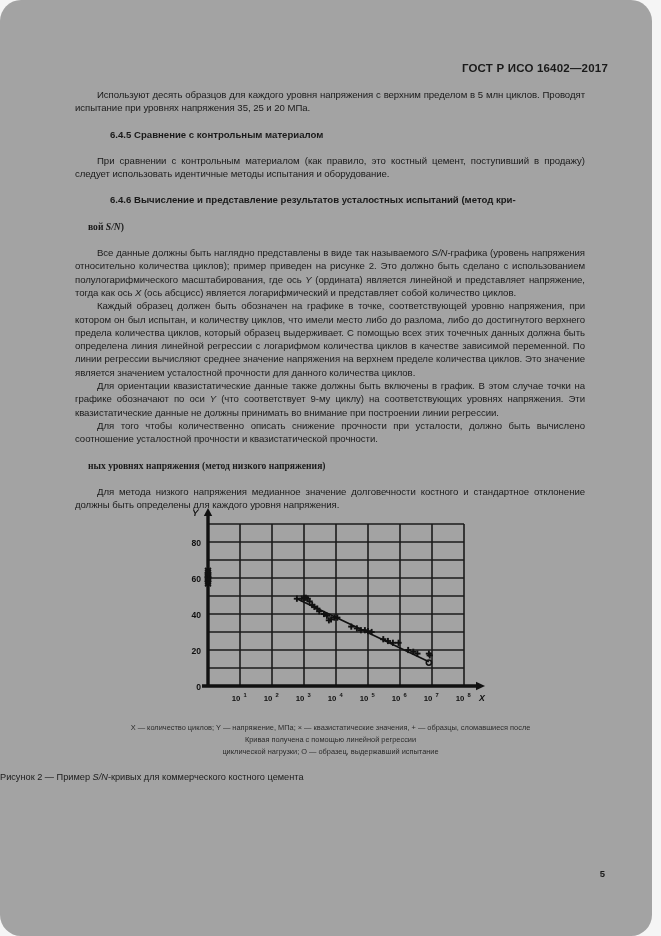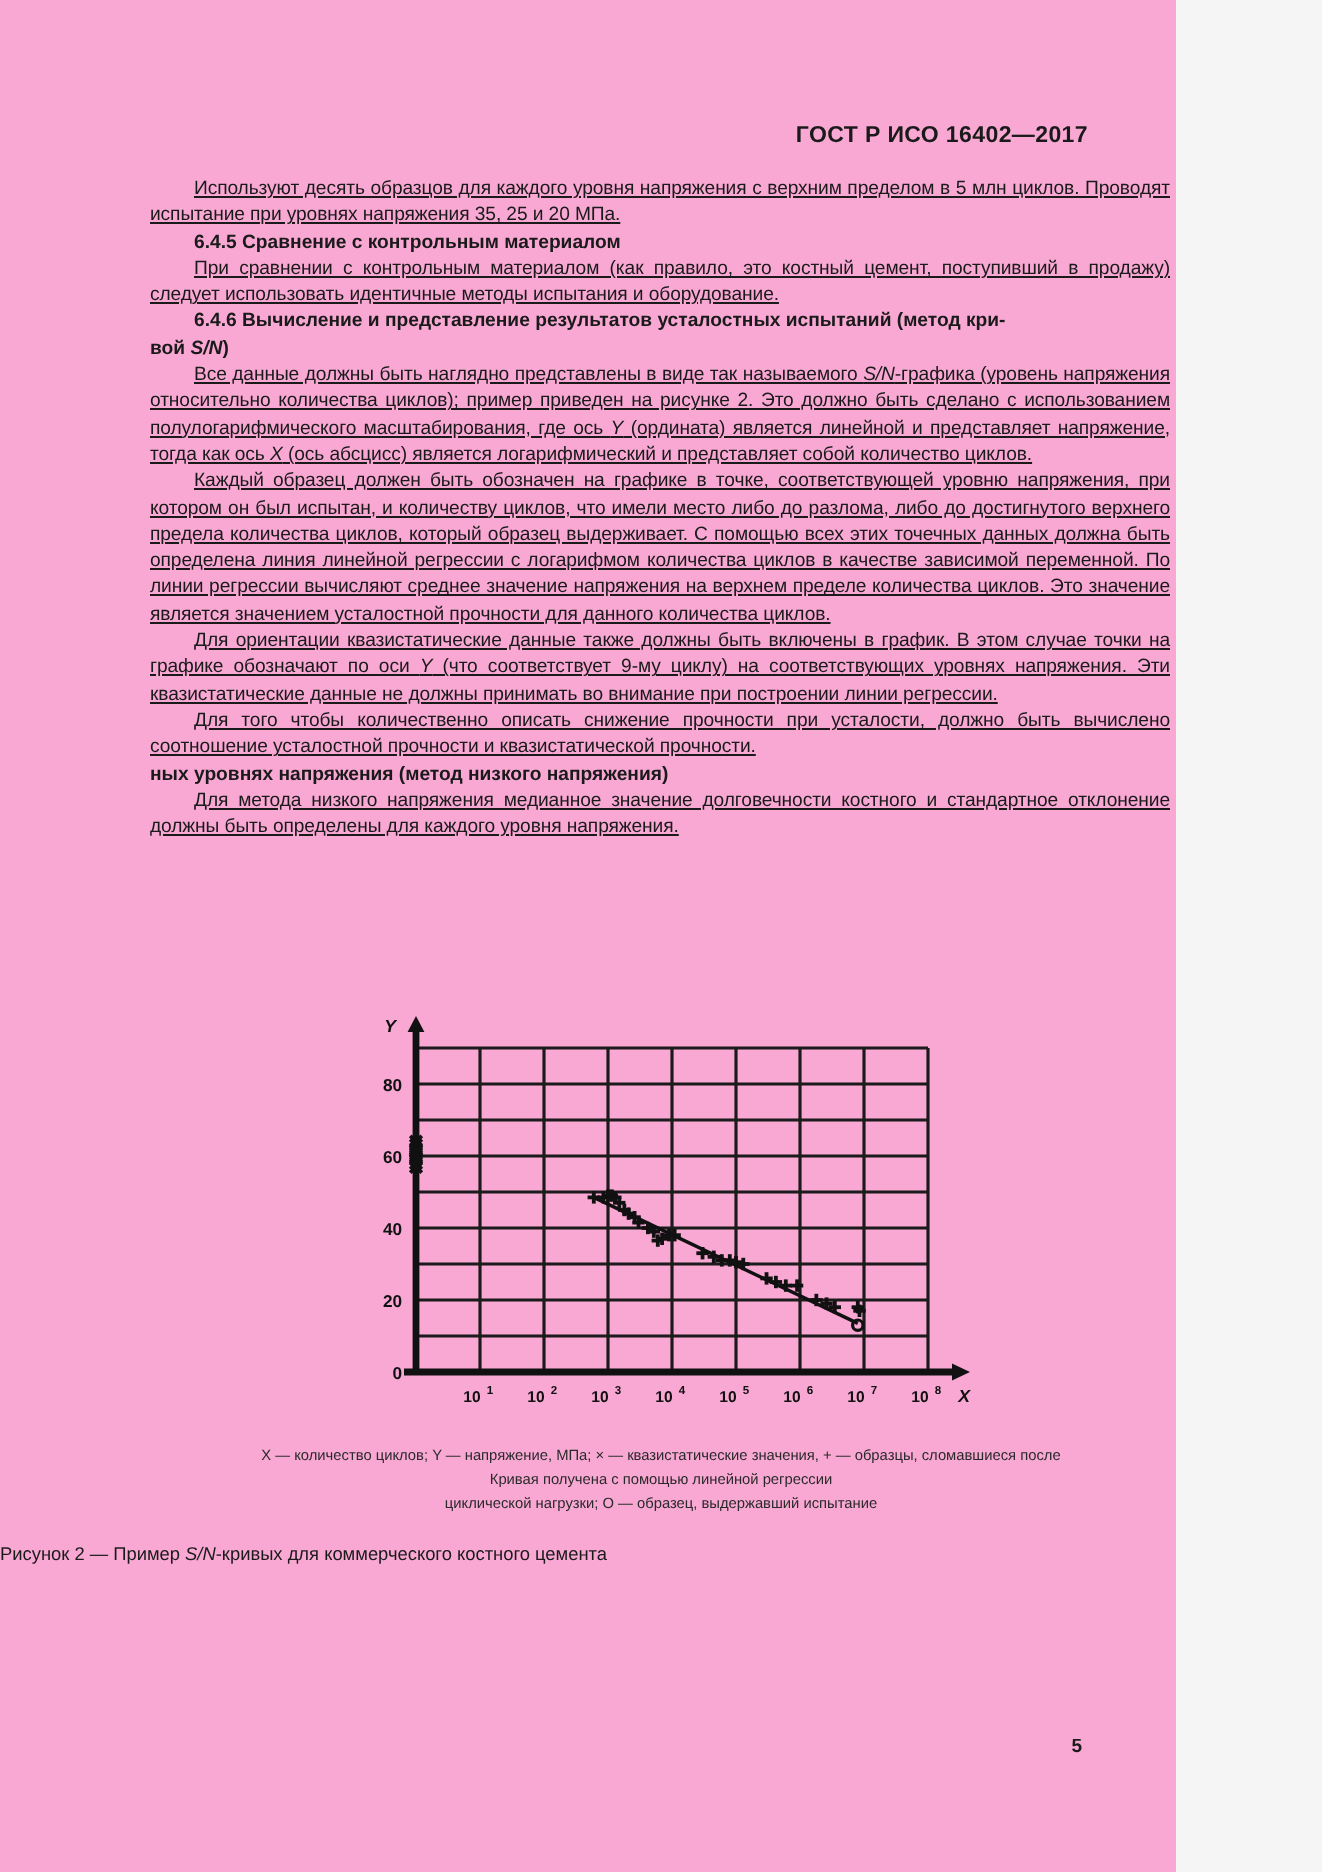--- a/index.html
+++ b/index.html
@@ -11,23 +11,24 @@
     width: 661px;
     height: 936px;
     font-family: "Liberation Sans", sans-serif;
     color: #1a1a1a;
     position: relative;
     overflow: hidden;
   }
   .page {
     position: absolute;
     left: 0; top: 0;
-    width: 588px;
+    width: 652px;
     height: 936px;
-    background: #f9a8d4;
+    background: #a3a3a3;
+    border-radius: 21px;
   }
   .header {
     position: absolute;
     top: 62px;
     right: 44px;
     font-size: 11.5px;
     font-weight: bold;
     letter-spacing: 0.2px;
     white-space: nowrap;
   }
@@ -37,32 +38,32 @@
     top: 88px;
     width: 510px;
   }
   p.body {
     margin: 0 0 0 0;
     font-size: 9.6px;
     line-height: 13.3px;
     text-align: justify;
     text-indent: 22px;
     letter-spacing: -0.05px;
-    text-decoration: underline;
   }
   p.heading {
-    margin: 0;
+    margin: 13px;
     font-size: 9.6px;
     line-height: 13.3px;
     font-weight: bold;
     text-indent: 22px;
     text-align: justify;
   }
   p.heading.cont {
     text-indent: 0;
+    font-family: Liberation Serif, serif;
   }
   .ital { font-style: italic; }
   .bital { font-style: italic; font-weight: bold; }
 
   
   .figure-wrap {
     position: absolute;
     left: 0;
     top: 508px;
     width: 661px;

